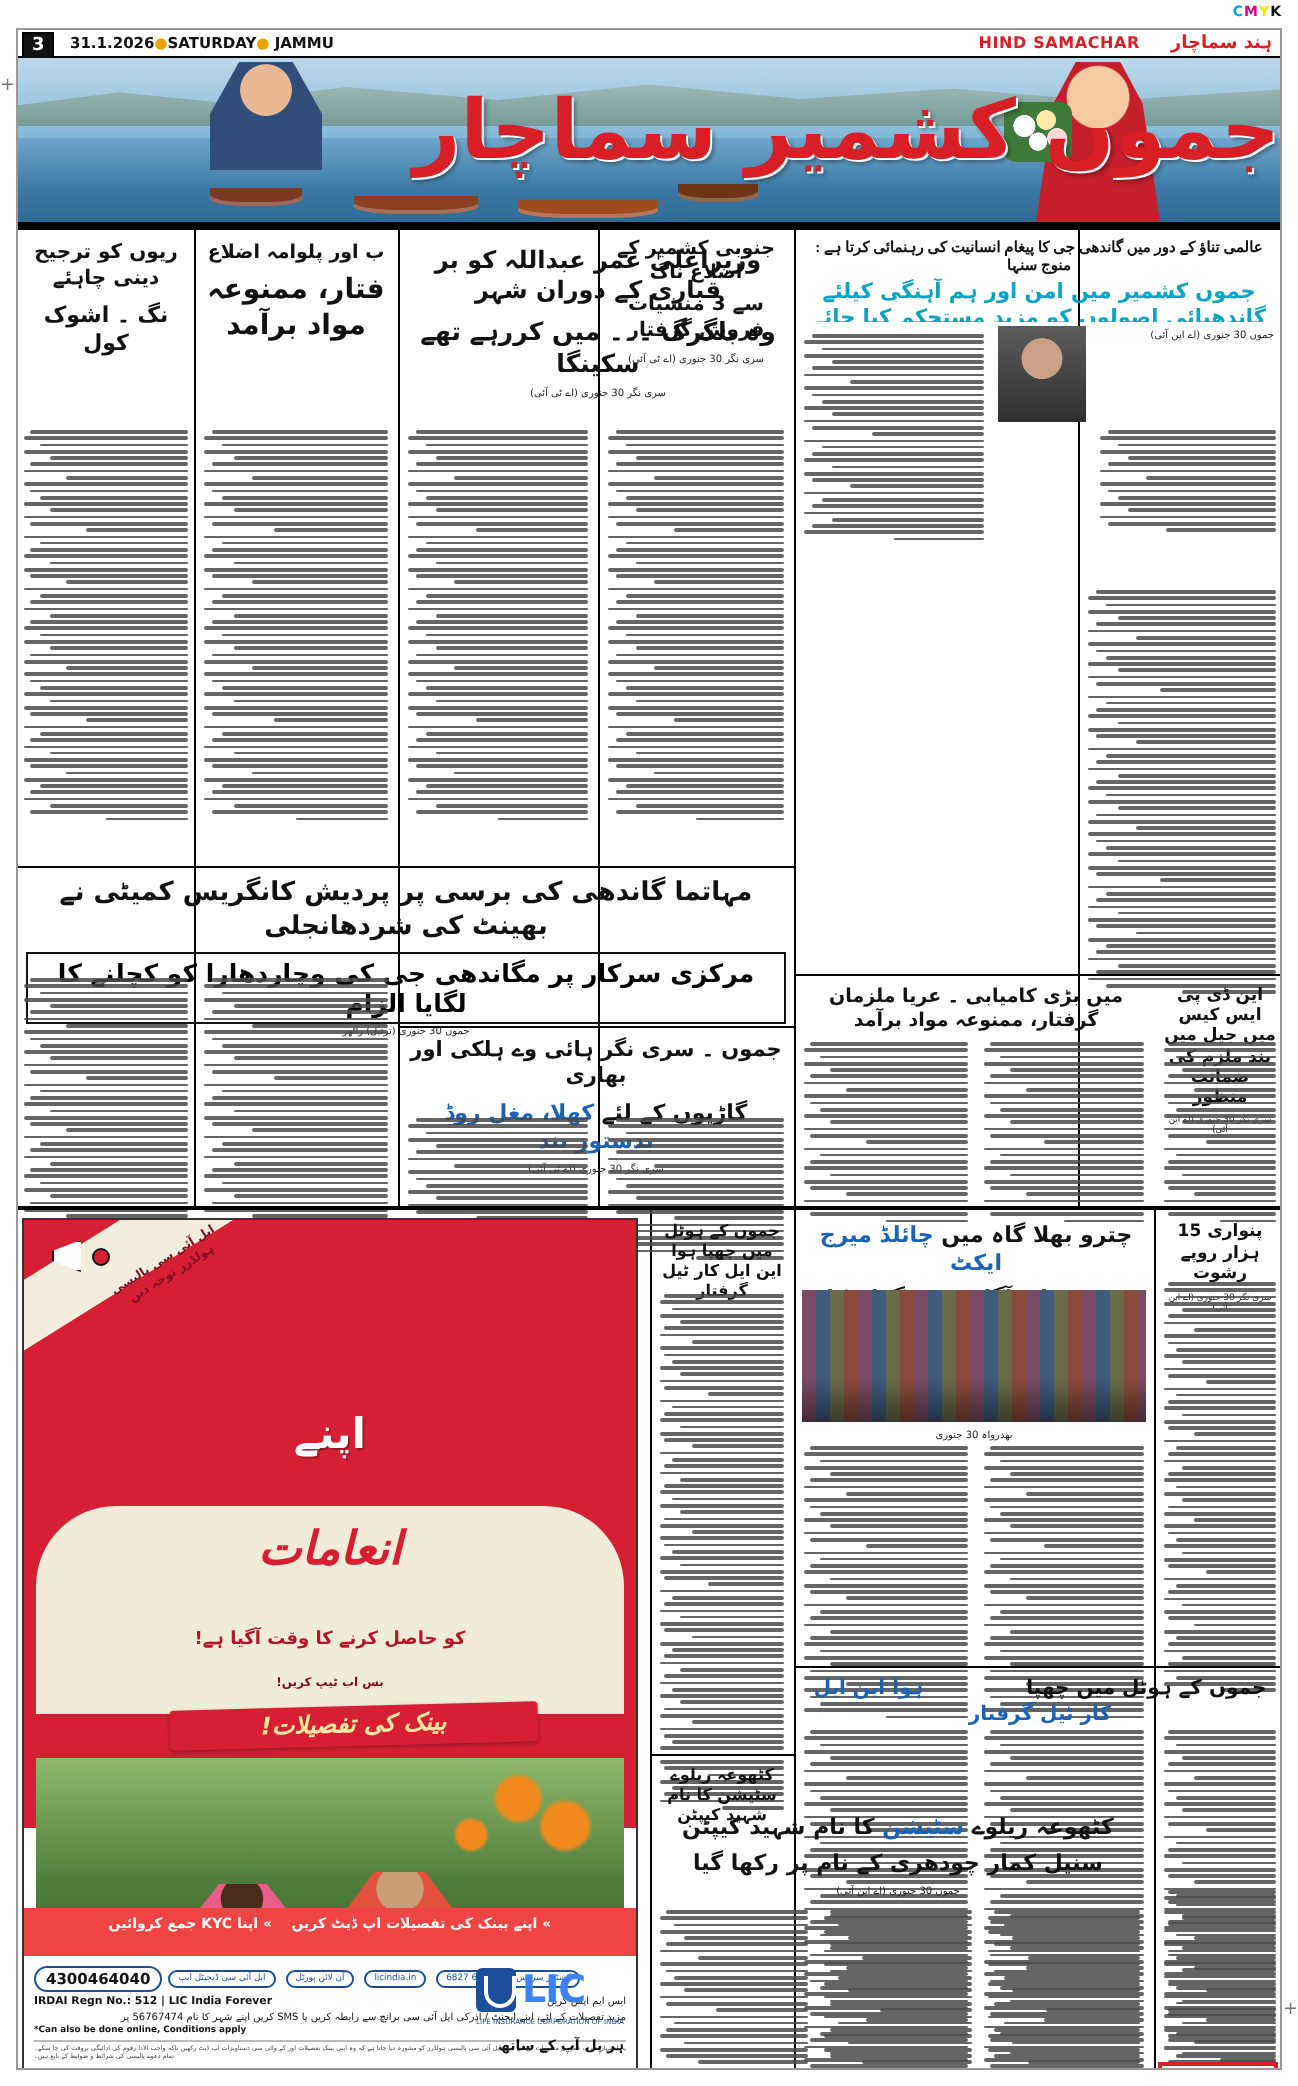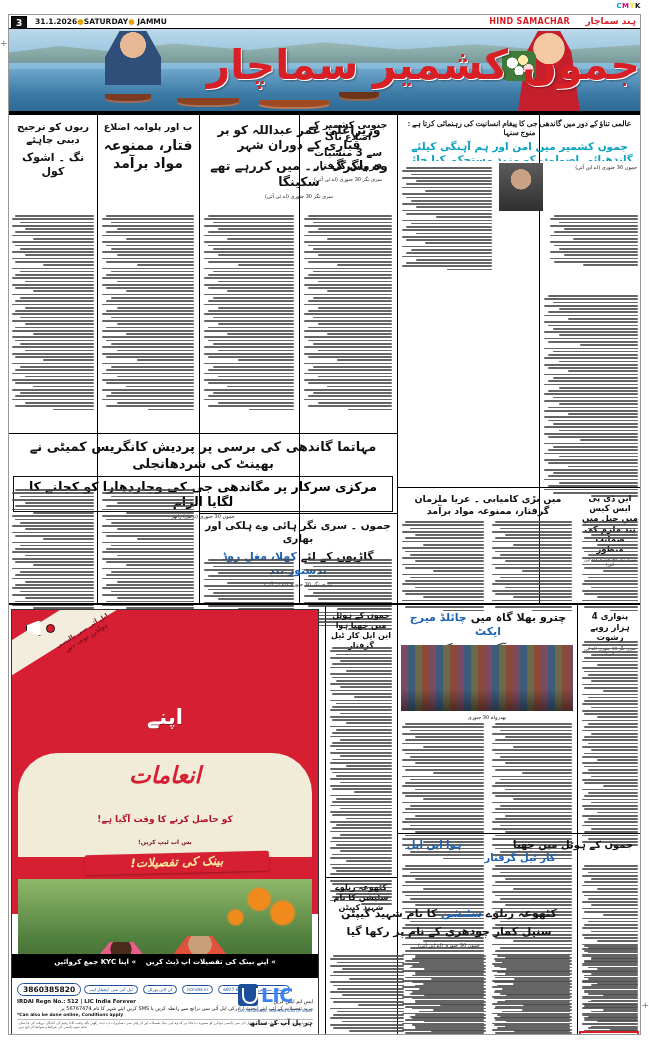--- a/index.html
+++ b/index.html
@@ -232,21 +232,21 @@
     background: radial-gradient(circle at 50% 16%, #4a2c1c 0 22%, transparent 23%),
                 linear-gradient(#e85d8a 0 100%);
     clip-path: polygon(28% 0,72% 0,100% 42%,100% 100%,0 100%,0 42%);}
   .ad-photo .cyc.b { left:52%; width:58px; height:52px;
     background: radial-gradient(circle at 50% 16%, #c99d78 0 22%, transparent 23%),
                 linear-gradient(#e0503a 0 100%);
     clip-path: polygon(28% 0,72% 0,100% 42%,100% 100%,0 100%,0 42%);}
   .ad-photo .wheel{ position:absolute; bottom:2px; width:20px;height:20px;border:2px solid #1c1c1c;border-radius:50%; }
   .ad-bullets {
     position:absolute; left:0; right:0; bottom:66px; height:24px;
-    background:#000000; color:#fff; direction:rtl; text-align:center;
+    background:#ef4444; color:#fff; direction:rtl; text-align:center;
     font-size:7px; font-weight:bold; padding-top:3px; line-height:1.5;
   }
   .ad-white {
     position:absolute; left:0; right:0; bottom:0; height:66px; background:#fff;
     padding:4px 5px;
   }
   .lic-logo {
     position:absolute; right:6px; top:4px; width:74px; height:26px;
     display:flex; align-items:center; gap:3px;
   }
@@ -1031,21 +1031,21 @@
 
       <div class="ad-white">
         <div class="lic-logo">
           <div class="lic-mark"></div>
           <div class="lic-word">LIC</div>
         </div>
         <div class="lic-sub">LIFE INSURANCE CORPORATION OF INDIA</div>
         <div class="lic-tag">ہر پل آپ کے ساتھ</div>
 
         <div style="display:flex;align-items:center;gap:3px;margin-top:1px;">
-          <span class="ad-phone">3860385820</span>
+          <span class="ad-phone">4300464040</span>
           <span class="pill">ایل آئی سی ڈیجیٹل ایپ</span>
           <span class="pill">آن لائن پورٹل</span>
           <span class="pill">licindia.in</span>
           <span class="pill">کسٹمر سروس 022 6827 6827</span>
         </div>
         <div style="display:flex;justify-content:space-between;align-items:center;margin-top:2px;">
           <span class="ad-reg">IRDAI Regn No.: 512  |  LIC India Forever</span>
           <span class="ad-urdu-small">ایس ایم ایس کریں</span>
         </div>
         <div class="ad-urdu-small" style="margin-top:1px;">مزید تفصیلات کے لئے، اپنے ایجنٹ / اذرکی ایل آئی سی برانچ سے رابطہ کریں یا SMS کریں اپنے شہر کا نام 56767474 پر</div>
@@ -1147,21 +1147,21 @@
     <div style="position:absolute;left:392px;top:494px;width:174px;">
       <div class="hl" style="font-size:11px;">
         <span style="color:#111;">چترو بھلا گاہ میں </span><span style="color:#1b62b5;">چائلڈ میرج ایکٹ</span>
       </div>
       <div class="hl" style="font-size:11px;">سے متعلق آگاہی پروگرام کا انعقاد</div>
     </div>
     <div class="photo group" style="position:absolute;left:392px;top:530px;width:172px;height:66px;"></div>
     <div class="byline" style="position:absolute;left:392px;top:598px;width:172px;text-align:center;">بھدرواہ 30 جنوری</div>
 
     <div style="position:absolute;left:570px;top:494px;width:62px;">
-      <div class="hl" style="font-size:8.5px;line-height:1.25;">پنواری 4 ہزار روپے رشوت</div>
+      <div class="hl" style="font-size:8.5px;line-height:1.25;">پنواری 15 ہزار روپے رشوت</div>
       <div class="byline" style="text-align:center;font-size:4.4px;">سری نگر 30 جنوری (اے این آئی)</div>
     </div>
     <div class="lines utext" style="position:absolute;left:572px;top:524px;width:58px;">
       <i class="s96"></i>
         <i class="s100"></i>
         <i class="s90"></i>
         <i class="s100"></i>
         <i class="s84"></i>
         <i class="s96"></i>
         <i class="s100"></i>

